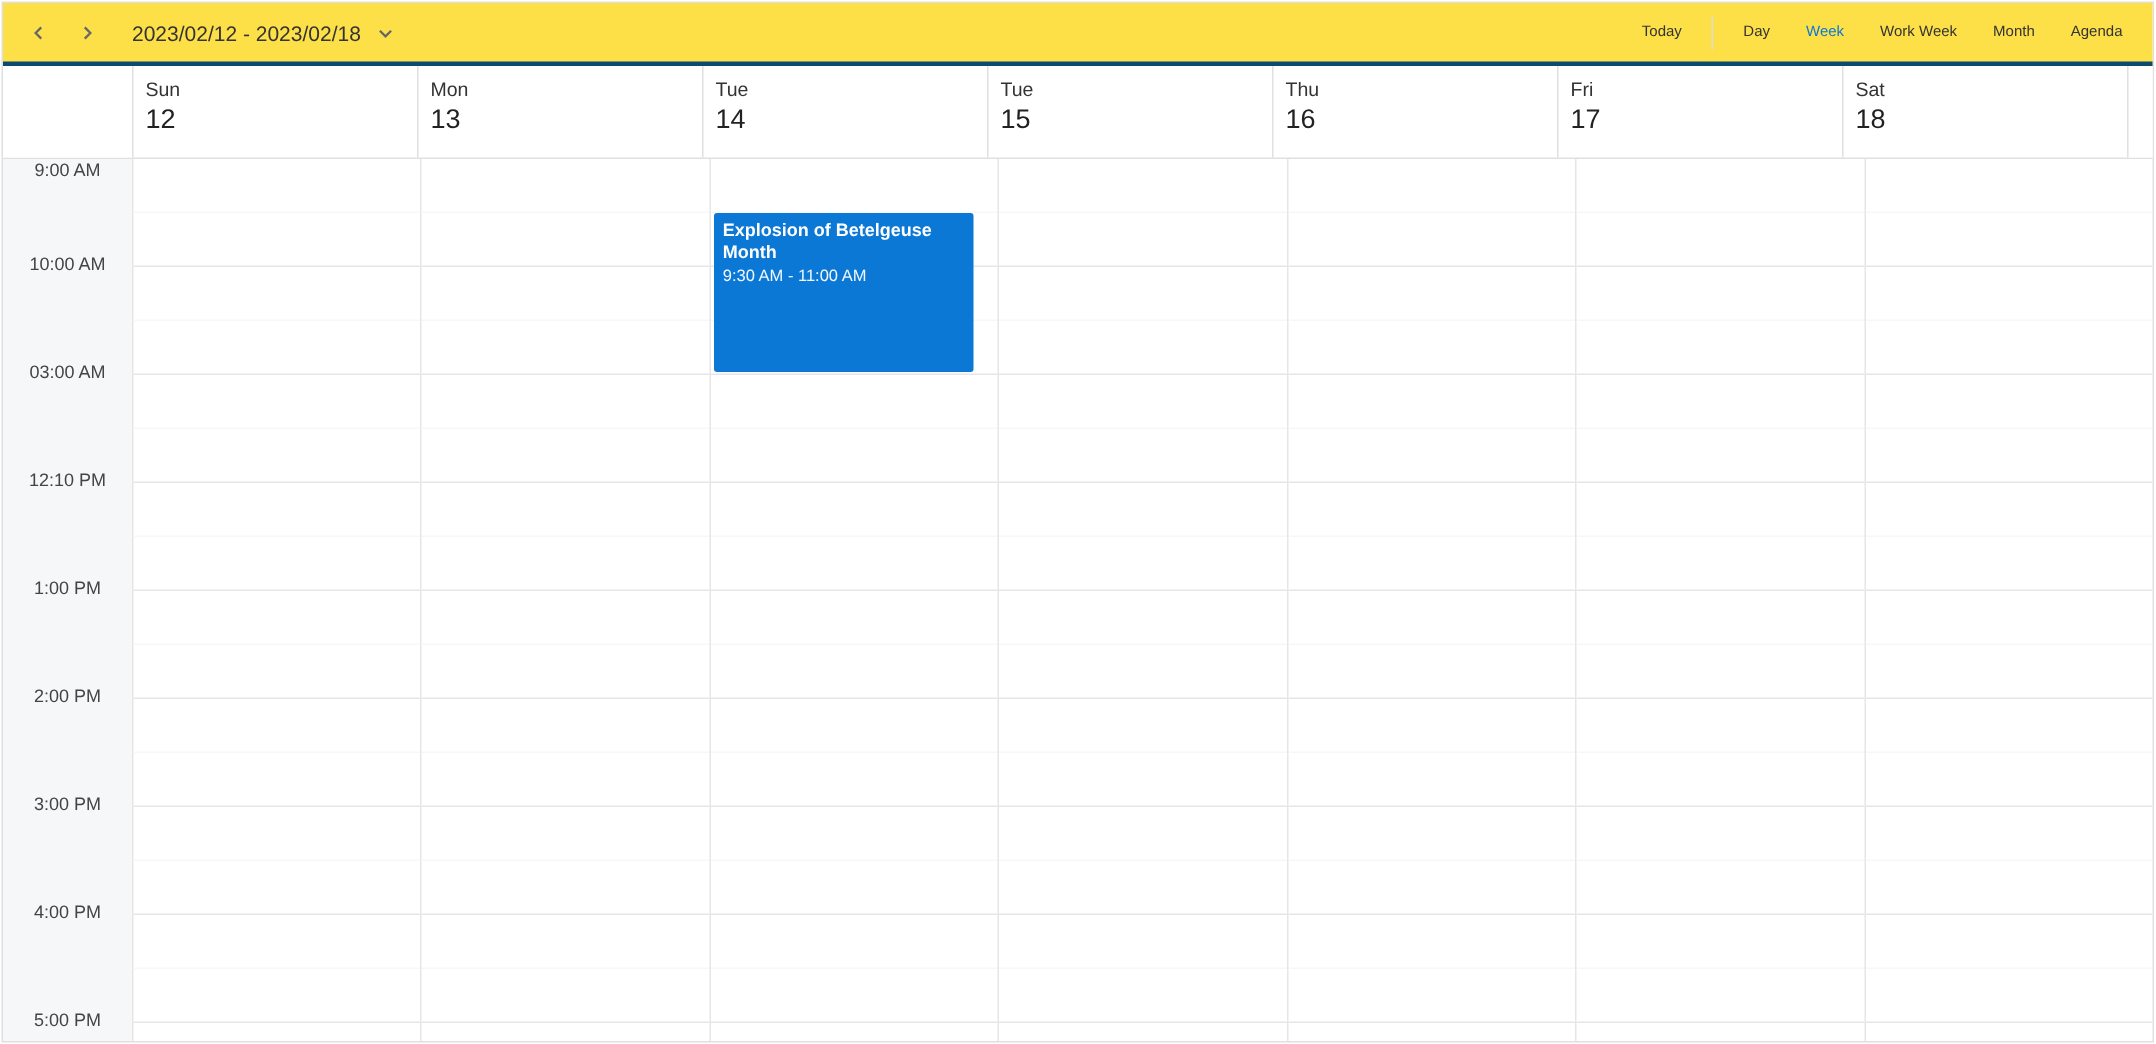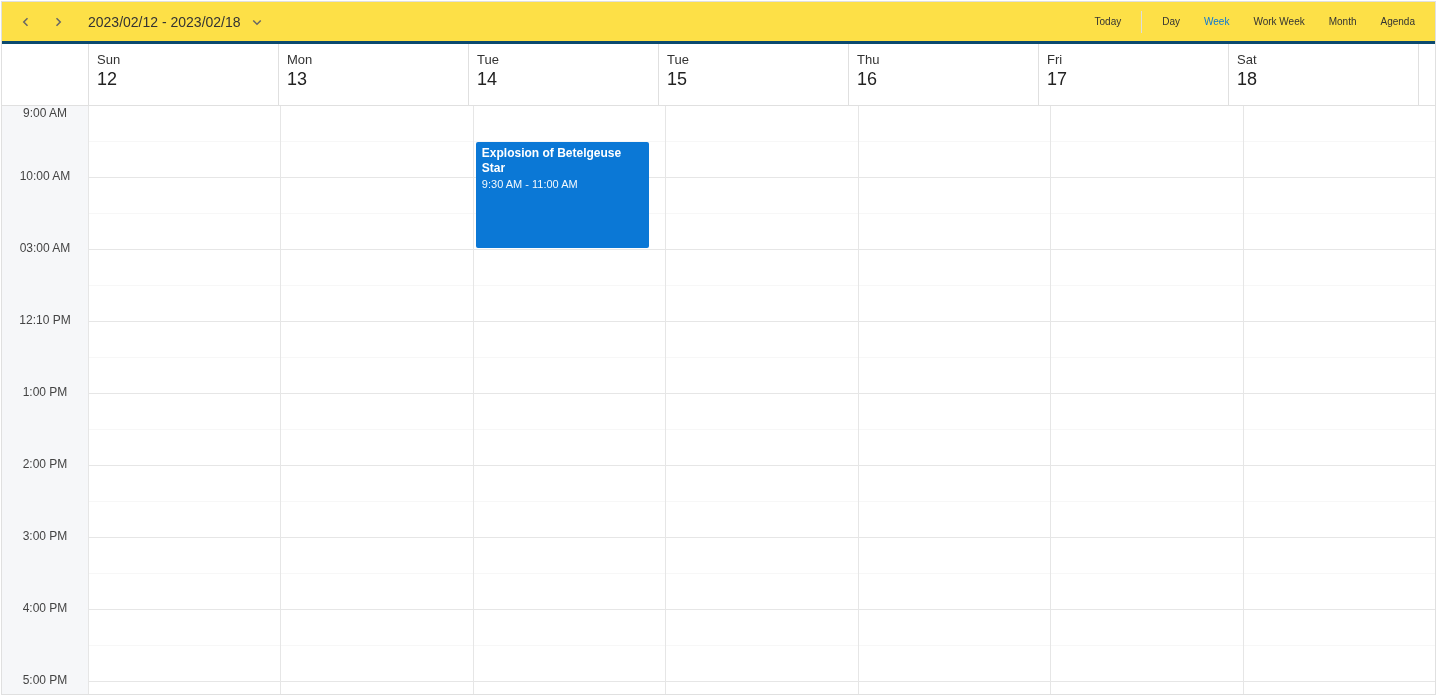--- a/index.html
+++ b/index.html
@@ -311,21 +311,21 @@
               <div class="hour-row" style="height: 36px;"></div>
               <div class="hour-row major" style="height: 36px;"></div>
               <div class="hour-row" style="height: 36px;"></div>
               <div class="hour-row major" style="height: 36px;"></div>
               <div class="hour-row" style="height: 36px;"></div>
               <div class="hour-row major" style="height: 36px;"></div>
               <div class="hour-row" style="height: 36px;"></div>
               <div class="hour-row major" style="height: 36px;"></div>
               <div class="hour-row" style="height: 36px;"></div>
               <div class="event" style="top: 36px; height: 106px; background: rgb(11, 120, 214);">
-                <div class="title">Explosion of Betelgeuse Star</div>
+                <div class="title">Explosion of Betelgeuse Month</div>
                 <div class="time">9:30 AM - 11:00 AM</div>
               </div>
             </div>
             <div class="day-col">
               <div class="hour-row" style="height: 36px;"></div>
               <div class="hour-row major" style="height: 36px;"></div>
               <div class="hour-row" style="height: 36px;"></div>
               <div class="hour-row major" style="height: 36px;"></div>
               <div class="hour-row" style="height: 36px;"></div>
               <div class="hour-row major" style="height: 36px;"></div>

